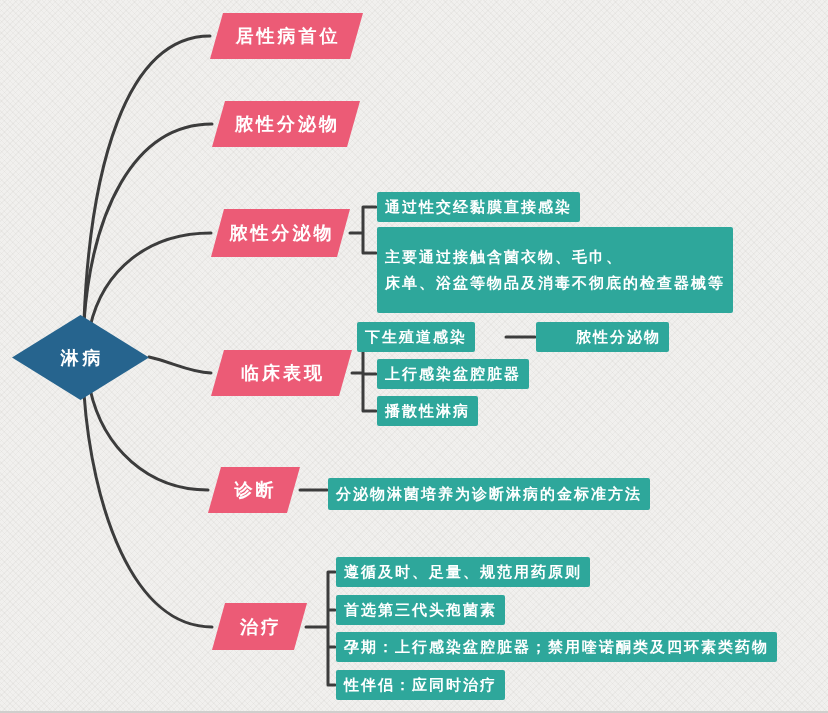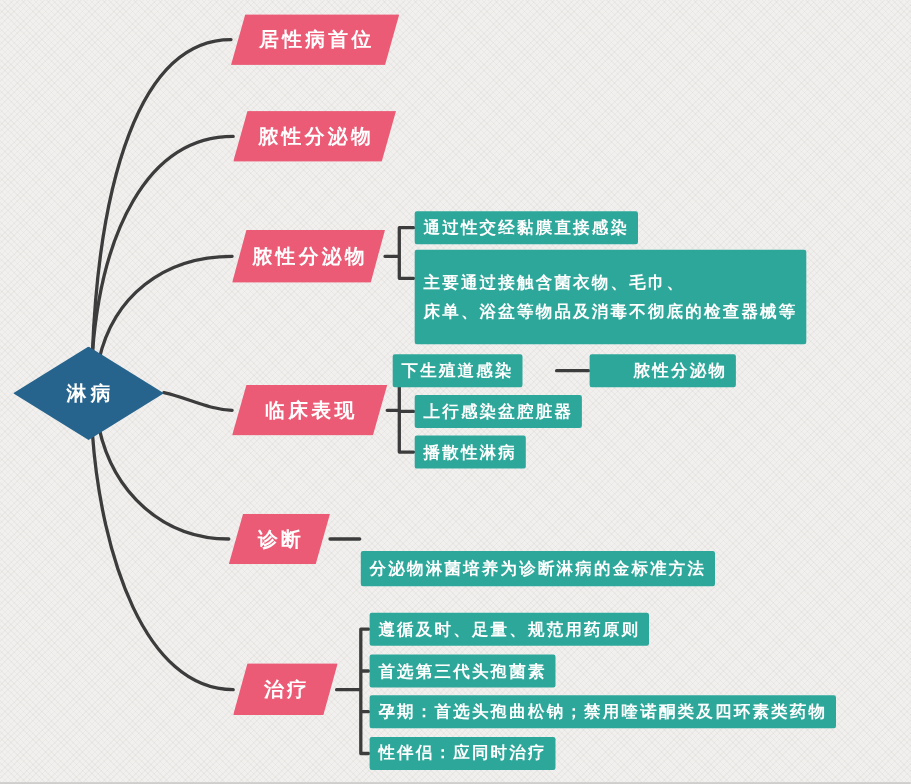--- a/index.html
+++ b/index.html
@@ -76,21 +76,21 @@
   .b-clinical  {left:211px;top:350px;width:141px;height:46px;}
   .b-diagnosis {left:208px;top:467px;width:92px; height:46px;}
   .b-treatment {left:212px;top:603px;width:95px; height:47px;}
 
   .l-t1 {left:377px;top:192px;}
   .l-t2 {left:377px;top:227px;}
   .l-c1 {left:357px;top:322px;}
   .l-c1a{left:536px;top:322px;padding-left:40px;}
   .l-c2 {left:377px;top:359px;}
   .l-c3 {left:377px;top:396px;}
-  .l-d1 {left:328px;top:501px;line-height:32px;}
+  .l-d1 {left:328px;top:478px;line-height:32px;}
   .l-r1 {left:336px;top:557px;}
   .l-r2 {left:336px;top:595px;}
   .l-r3 {left:336px;top:632px;}
   .l-r4 {left:336px;top:670px;font-family:Liberation Serif, serif;}
 </style>
 </head>
 <body>
 
 <div class="stage">
 
@@ -137,16 +137,16 @@
 
   <div class="leaf l-c1">下生殖道感染</div>
   <div class="leaf l-c1a">脓性分泌物</div>
   <div class="leaf l-c2">上行感染盆腔脏器</div>
   <div class="leaf l-c3">播散性淋病</div>
 
   <div class="leaf l-d1">分泌物淋菌培养为诊断淋病的金标准方法</div>
 
   <div class="leaf l-r1">遵循及时、足量、规范用药原则</div>
   <div class="leaf l-r2">首选第三代头孢菌素</div>
-  <div class="leaf l-r3">孕期：首选头孢曲松钠；禁用喹诺酮类及四环素类药物</div>
+  <div class="leaf l-r3">孕期：上行感染盆腔脏器；禁用喹诺酮类及四环素类药物</div>
   <div class="leaf l-r4">性伴侣：应同时治疗</div>
 
 </div>
 
 </body></html>

